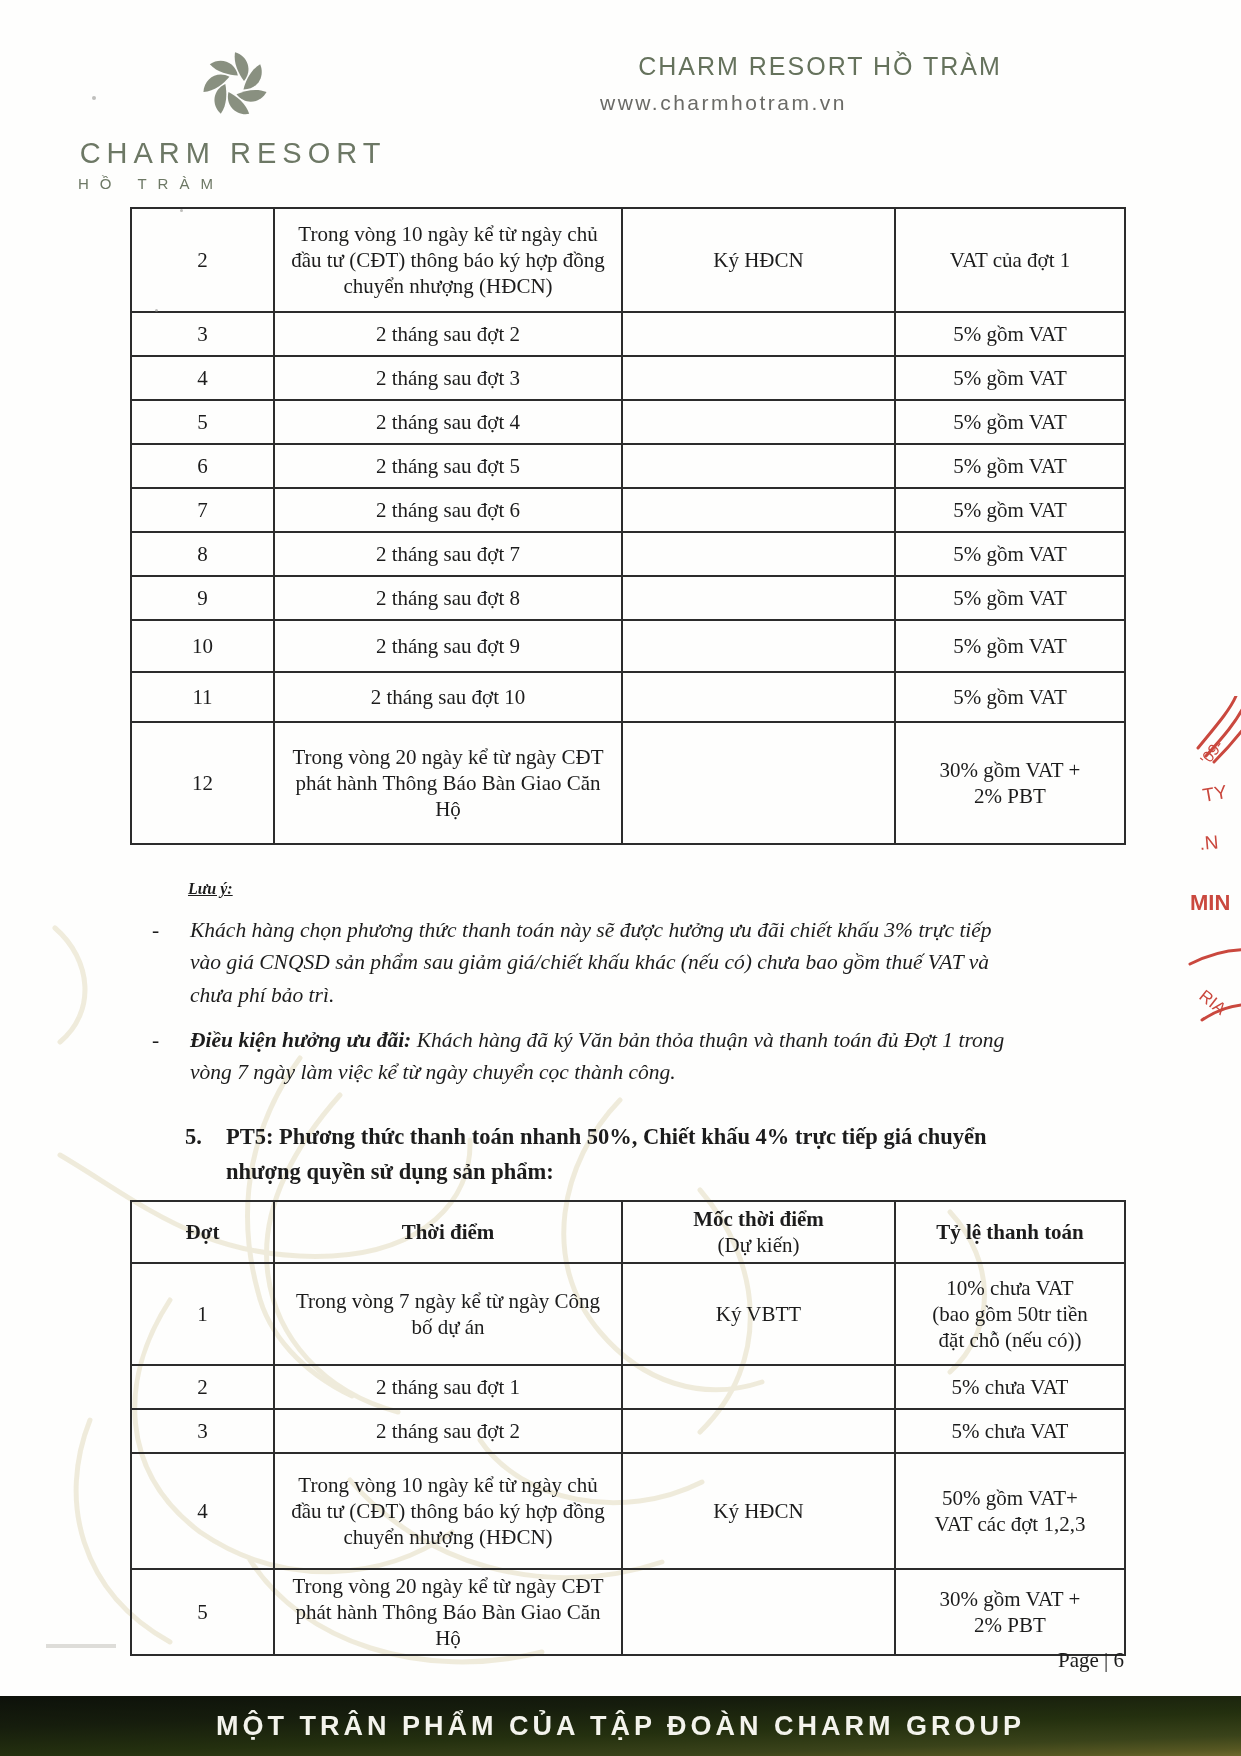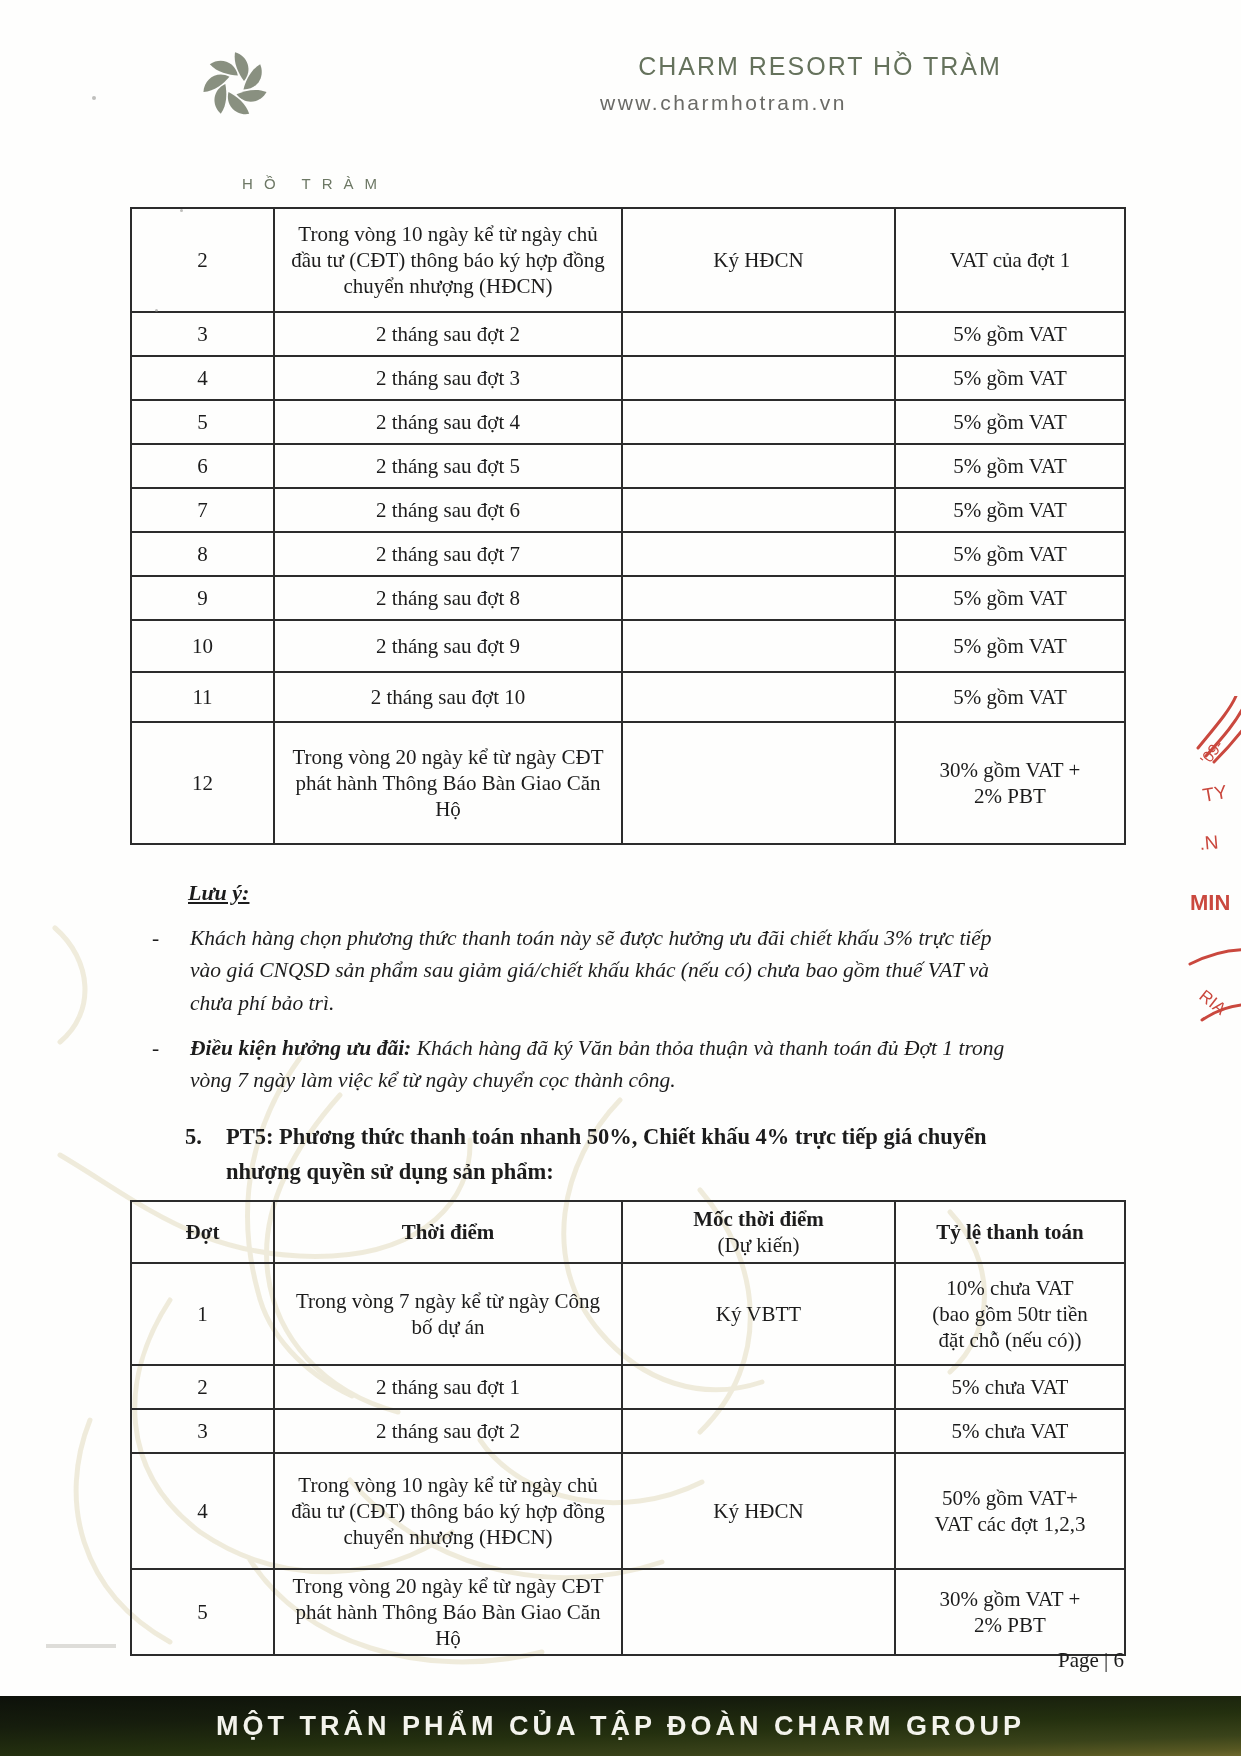--- a/index.html
+++ b/index.html
@@ -11,21 +11,21 @@
   .watermark { position:absolute; left:0; top:0; z-index:0; pointer-events:none; }
   .speck { position:absolute; background:#8a8a86; border-radius:50%; opacity:.55; z-index:2; }
   
   .logo-spiral { position:absolute; left:190px; top:34px; z-index:2; }
   .logo-title {
     position:absolute; left:78px; top:137px; width:310px; text-align:center; z-index:2;
     font-family:"Liberation Sans", sans-serif; font-size:29px; letter-spacing:6px;
     color:#6d7865; font-weight:400;
   }
   .logo-sub {
-    position:absolute; left:78px; top:175px; width:310px; text-align:right; z-index:2;
+    position:absolute; left:78px; top:175px; width:310px; text-align:left; z-index:2;
     font-family:"Liberation Sans", sans-serif; font-size:15px; letter-spacing:11px;
     color:#6d7865; font-weight:500;
   }
   .hdr-company {
     position:absolute; left:600px; top:52px; width:440px; text-align:center; z-index:2;
     font-family:"Liberation Sans", sans-serif; font-size:25px; letter-spacing:2px;
     color:#65725c; font-weight:500;
   }
   .hdr-web {
     position:absolute; left:600px; top:91px; width:440px; text-align:left; z-index:2;
@@ -40,21 +40,21 @@
     font-weight:normal;
   }
   .tbl th { font-weight:bold; }
   .tbl1 { left:130px; top:207px; width:994px; }
   .tbl2 { left:130px; top:1200px; width:994px;border-radius:26px; }
   .th-sub { display:block; font-weight:normal; }
   
   .notes { position:absolute; left:150px; top:880px; width:880px; z-index:1; }
   .notes-heading {
     font-style:italic; font-weight:bold; text-decoration:underline;
-    font-size:22px; margin:0 0 16px 38px;
+    font-size:16px; margin:0 0 16px 38px;
   }
   .note { display:flex; font-style:italic; font-size:21.5px; line-height:1.5; margin-bottom:13px; }
   .note .dash { width:14px; flex:none; padding-left:2px; }
   .note .note-text { margin:0 0 0 24px; width:832px; }
   .note .lead { font-weight:bold; }
   
   .sec5 {
     position:absolute; left:185px; top:1120px; width:850px; z-index:1;
     display:flex; font-weight:bold; font-size:22.5px; line-height:1.55;
   }
@@ -108,20 +108,21 @@
     <g transform="translate(50,53)" fill="#79816f" opacity="0.88">
       <path d="M 0,-36 C 14,-32 20,-16 10,-4 C 4,-12 -2,-24 0,-36 Z"></path>
       <path d="M 0,-36 C 14,-32 20,-16 10,-4 C 4,-12 -2,-24 0,-36 Z" transform="rotate(51)"></path>
       <path d="M 0,-36 C 14,-32 20,-16 10,-4 C 4,-12 -2,-24 0,-36 Z" transform="rotate(103)"></path>
       <path d="M 0,-36 C 14,-32 20,-16 10,-4 C 4,-12 -2,-24 0,-36 Z" transform="rotate(154)"></path>
       <path d="M 0,-36 C 14,-32 20,-16 10,-4 C 4,-12 -2,-24 0,-36 Z" transform="rotate(206)"></path>
       <path d="M 0,-36 C 14,-32 20,-16 10,-4 C 4,-12 -2,-24 0,-36 Z" transform="rotate(257)"></path>
       <path d="M 0,-36 C 14,-32 20,-16 10,-4 C 4,-12 -2,-24 0,-36 Z" transform="rotate(309)"></path>
     </g>
   </svg>
+  <div class="logo-title">CHARM RESORT</div>
   <div class="logo-sub">HỒ TRÀM</div>
 
   <div class="hdr-company">CHARM RESORT HỒ TRÀM</div>
   <div class="hdr-web">www.charmhotram.vn</div>
 
   <table class="tbl tbl1">
     <colgroup>
         <col style="width:143px">
         <col style="width:348px">
         <col style="width:273px">

